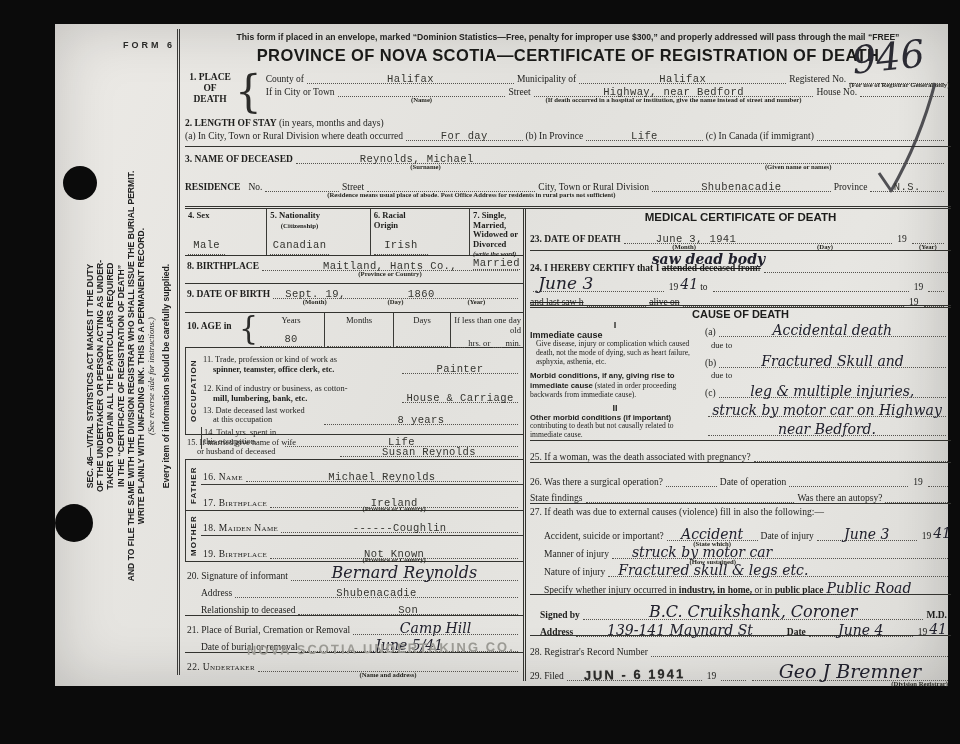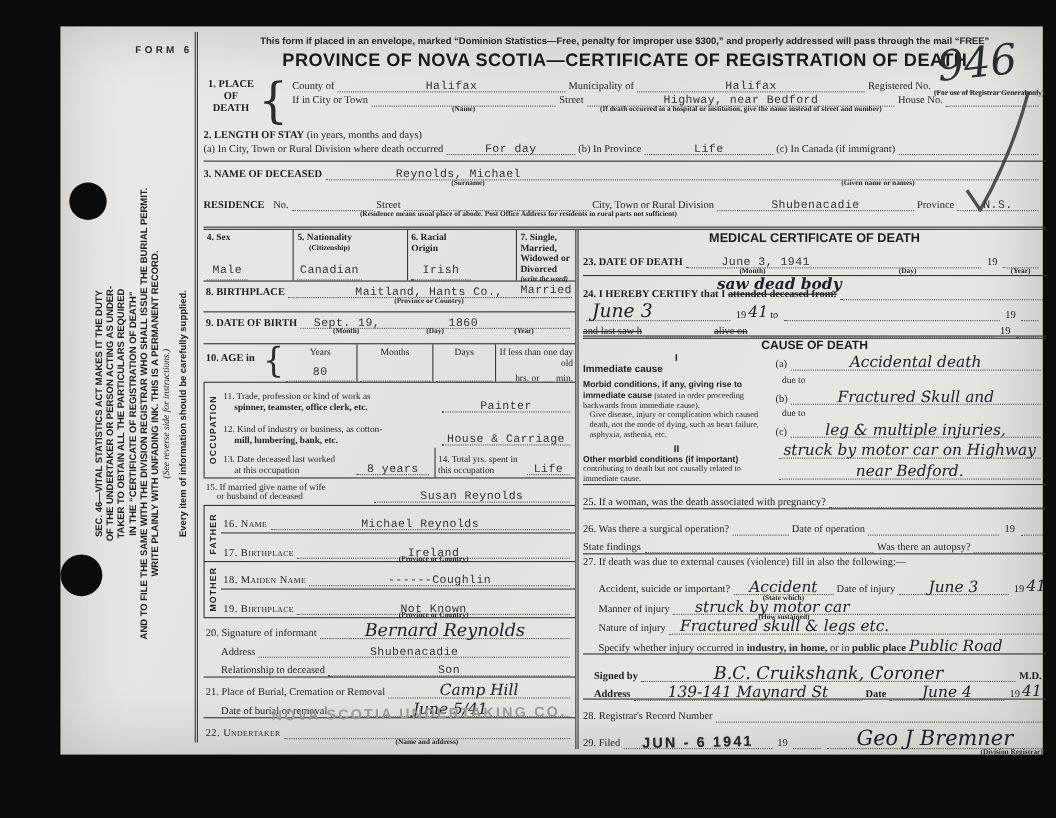--- a/index.html
+++ b/index.html
@@ -292,21 +292,21 @@
                 </span>
             </div>
             <div class="srow" style="height:29px;">
               <span class="lbl2" style="width:196px;">
                 <span>12. Kind of industry or business, as cotton-</span><br>
                 <span class="b" style="padding-left:10px;">mill, lumbering, bank, etc.</span></span>
               <span class="f">
                 <span class="v tw">House &amp; Carriage</span>
                 </span>
             </div>
-            <div style="height:29px;display:flex;">
+            <div style="height:29px;display:flex;flex-direction:column;">
               <div class="srow" style="flex:1.55;">
                 <span class="lbl2" style="width:118px;">
                   <span>13. Date deceased last worked</span><br>
                   <span style="padding-left:10px;">at this occupation</span></span>
                 <span class="f">
                   <span class="v tw">8 years</span>
                   </span>
               </div>
               <div class="srow" style="flex:1;border-left:1px solid #3a3a36;">
                 <span class="lbl2" style="width:78px;">
@@ -461,23 +461,23 @@
             <span class="p19">19</span>
             <span class="f" style="flex:.12;"></span>
           </div>
         </div>
 
         <div class="ctitle">CAUSE OF DEATH</div>
         <div class="causeblk">
           <div class="cL">
             <div style="text-align:center;" class="cRm">I</div>
             <div class="cRm">Immediate cause</div>
+            <div style="padding-left:6px;">Give disease, injury or complication which caused death, not the mode of dying, such as heart failure, asphyxia, asthenia, etc.</div>
             <div style="margin-top:5px;"><span class="cRm" style="font-size:7.8px;">Morbid conditions, if any, giving rise to immediate cause</span>
               <span>(stated in order proceeding backwards from immediate cause).</span></div>
-            <div style="padding-left:6px;">Give disease, injury or complication which caused death, not the mode of dying, such as heart failure, asphyxia, asthenia, etc.</div>
             <div style="text-align:center;margin-top:3px;" class="cRm">II</div>
             <div><span class="cRm" style="font-size:7.8px;">Other morbid conditions (if important)</span>
               <span>contributing to death but not causally related to immediate cause.</span></div>
           </div>
           <div class="cR">
             <div class="ln" style="height:16px;">
               <span>(a)</span>
               <span class="f">
                 <span class="v hw hwc">Accidental death</span>
                 </span>

